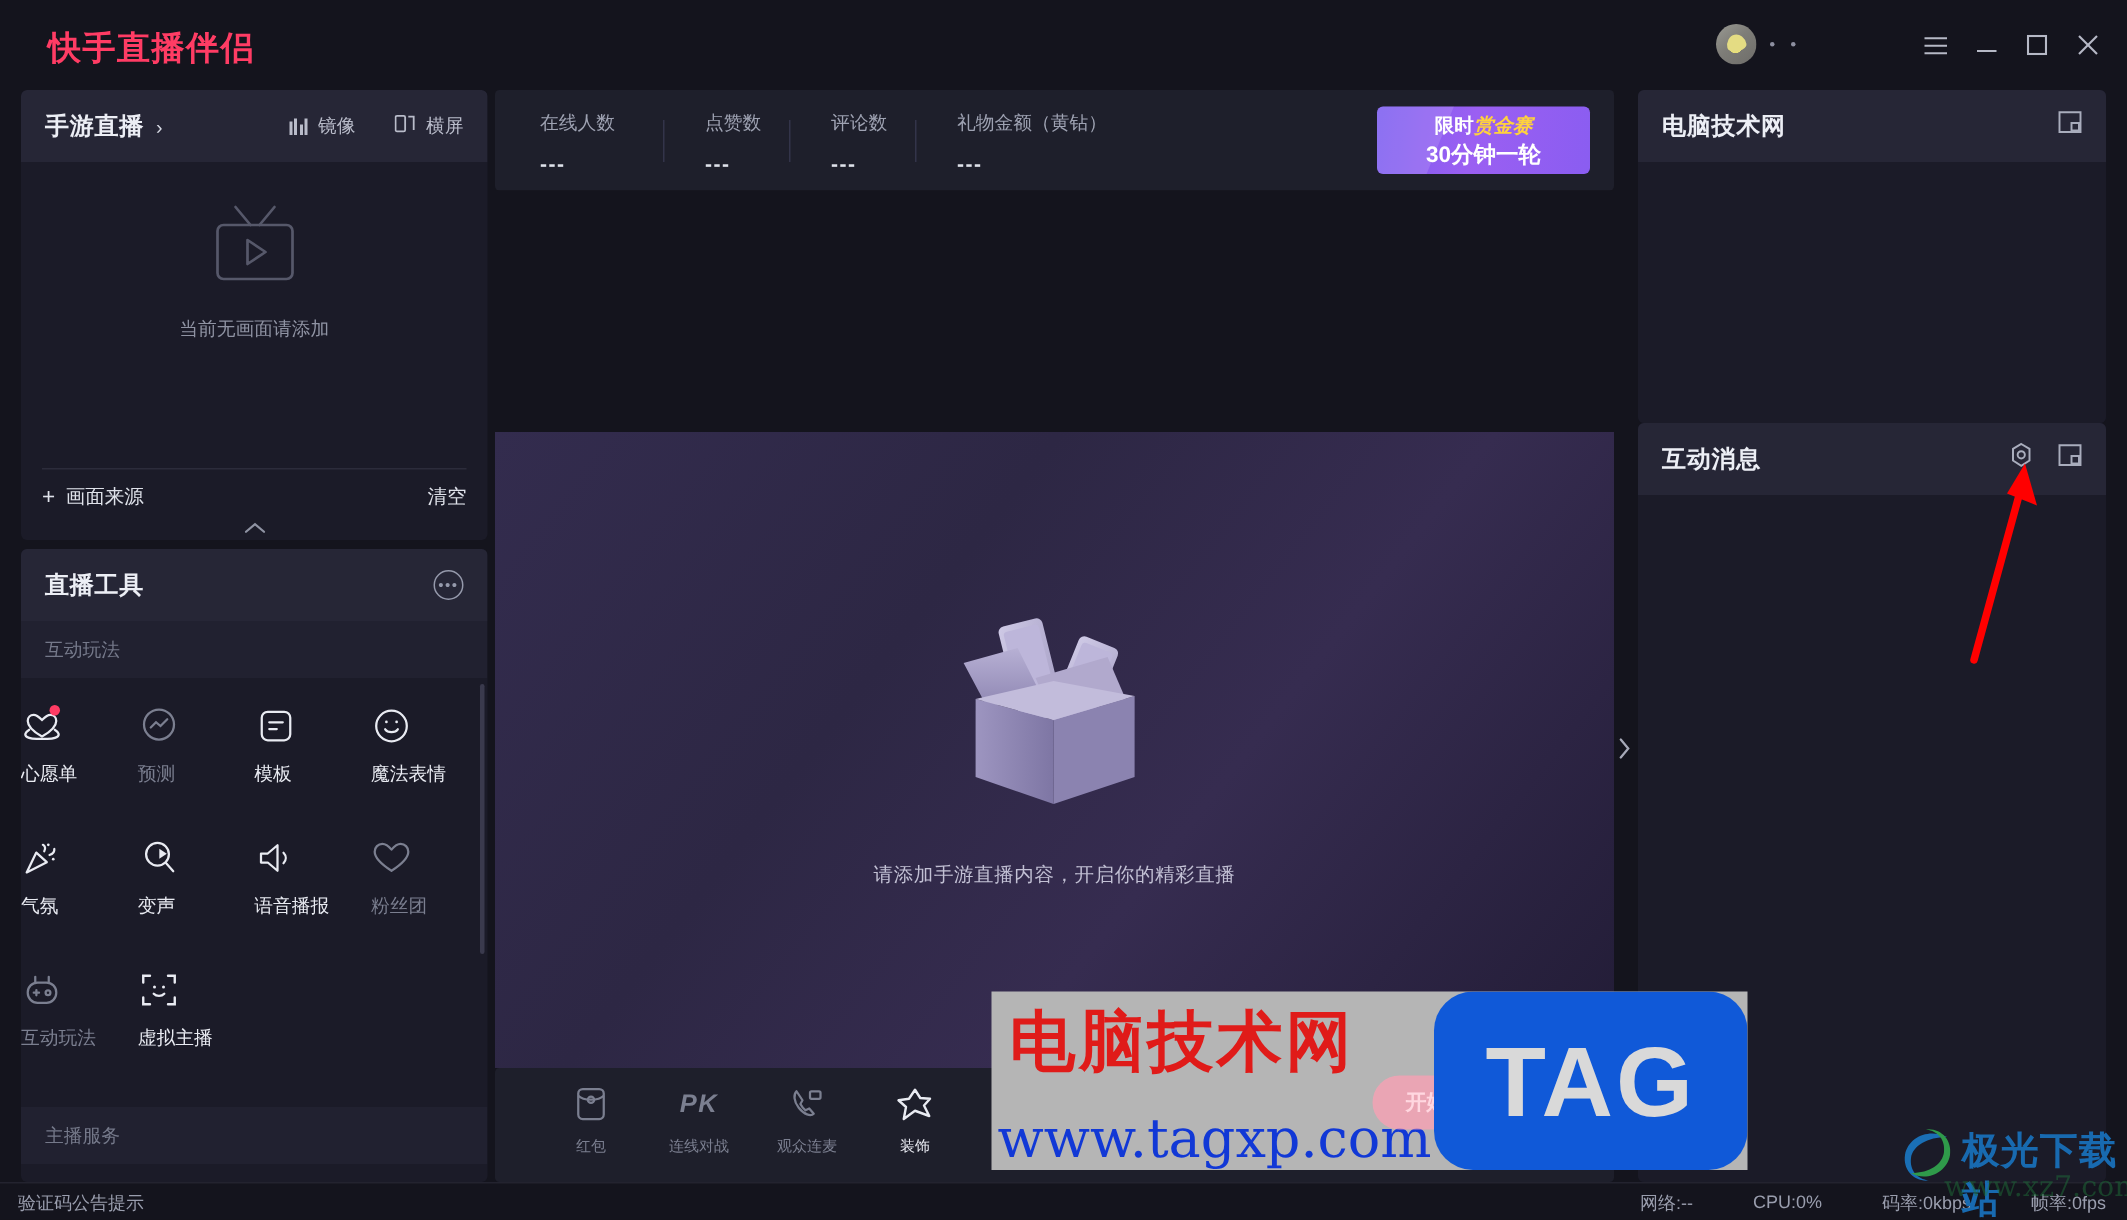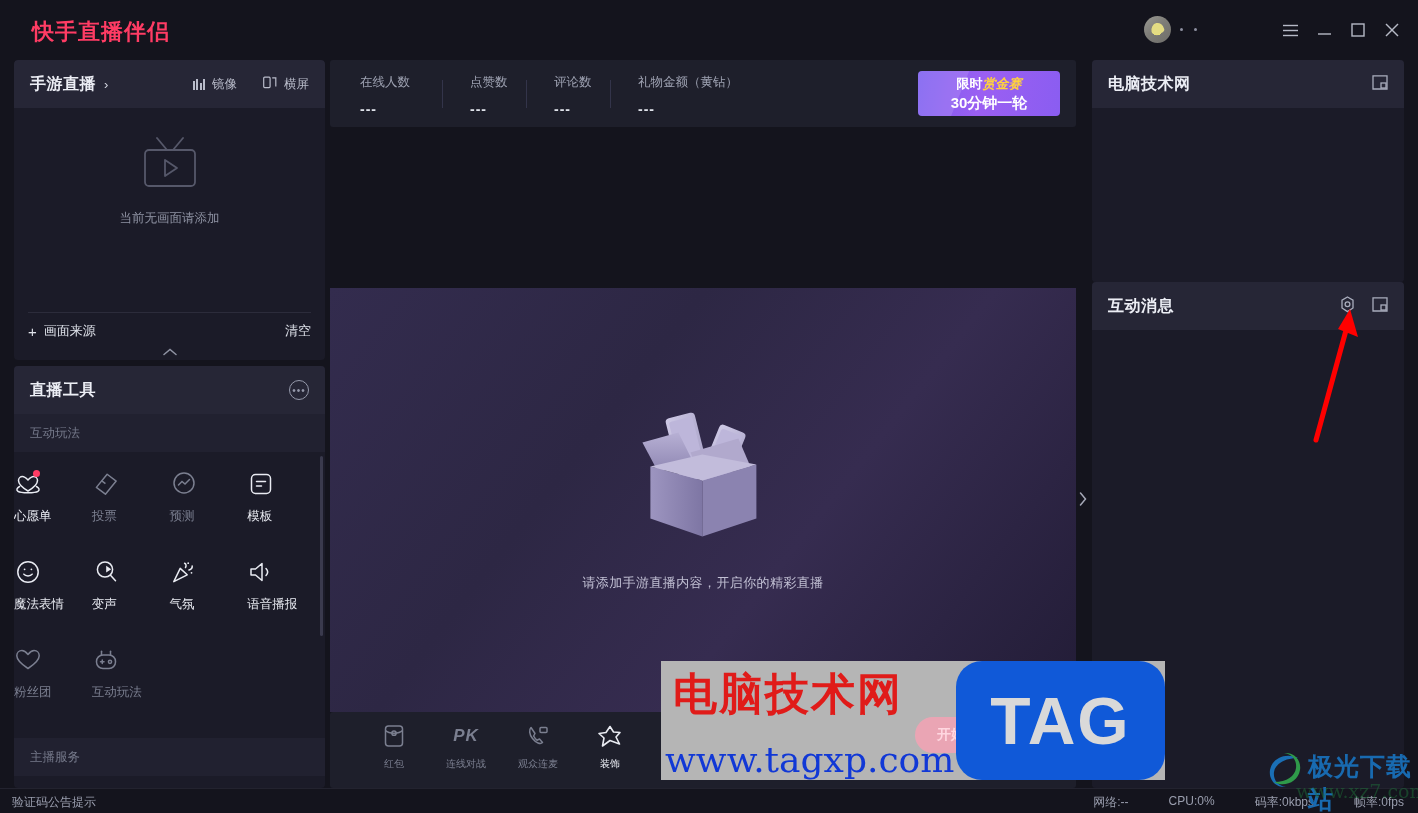--- a/index.html
+++ b/index.html
@@ -321,31 +321,20 @@
                   <g fill="none" stroke="currentColor" stroke-width="1.5" stroke-linecap="round">
                 <path d="M13 18 C6 14 3.5 10.5 3.5 7.6 C3.5 5.2 5.3 3.6 7.4 3.6 C9.2 3.6 10.6 4.6 13 7 C15.4 4.6 16.8 3.6 18.6 3.6 C20.7 3.6 22.5 5.2 22.5 7.6 C22.5 10.5 20 14 13 18 Z"></path>
                 <path d="M4.5 13.5 C1.8 15.2 1 17 3 18.3 C5.8 20.1 20.2 20.1 23 18.3 C25 17 24.2 15.2 21.5 13.5"></path>
               </g>
                 </svg>
               <span class="reddot"></span>
             </span>
             <span class="tool-lab">心愿单</span>
           </div>
 
-          <div class="tool-item off">
-            <span class="tool-ico">
-              <svg width="26" height="24" viewBox="0 0 26 24">
-                  <g fill="none" stroke="currentColor" stroke-width="1.5" stroke-linejoin="round">
-                <path d="M15.5 2.5 L23.5 10.5 L11 22 L3 14 Z" transform="rotate(-8 13 12)"></path>
-                <path d="M9 8 L12.5 11.5" transform="rotate(-8 13 12)"></path>
-              </g>
-                </svg>
-            </span>
-            <span class="tool-lab">投票</span>
-          </div>
 
           <div class="tool-item off">
             <span class="tool-ico">
               <svg width="26" height="26" viewBox="0 0 26 26">
                   <g fill="none" stroke="currentColor" stroke-width="1.5" stroke-linecap="round">
                 <circle cx="13" cy="12" r="10"></circle>
                 <path d="M7.5 14 L11 10.5 L14 13 L18.5 8.5"></path>
               </g>
                 </svg>
             </span>
@@ -370,48 +359,48 @@
               <svg width="26" height="26" viewBox="0 0 26 26">
                   <g fill="none" stroke="currentColor" stroke-width="1.5" stroke-linecap="round">
                 <circle cx="13" cy="13" r="10.2"></circle>
                 <circle cx="9.6" cy="10.3" r="0.9" fill="currentColor" stroke="none"></circle>
                 <circle cx="16.4" cy="10.3" r="0.9" fill="currentColor" stroke="none"></circle>
                 <path d="M8.8 15.2 C10.4 17.6 15.6 17.6 17.2 15.2"></path>
               </g>
                 </svg>
             </span>
             <span class="tool-lab">魔法表情</span>
-          </div>
-
-          <div class="tool-item on">
-            <span class="tool-ico">
-              <svg width="26" height="26" viewBox="0 0 26 26">
-                  <g fill="none" stroke="currentColor" stroke-width="1.5" stroke-linecap="round">
-                <circle cx="12" cy="10.5" r="7.6"></circle>
-                <path d="M17.5 16.2 L22.5 21.8"></path>
-                <path d="M13.2 6.8 L13.2 13.5 L18.2 10.2 Z" fill="currentColor" stroke="none"></path>
-              </g>
-                </svg>
-            </span>
-            <span class="tool-lab">变声</span>
           </div>
 
           <div class="tool-item on">
             <span class="tool-ico">
               <svg width="26" height="26" viewBox="0 0 26 26">
                   <g fill="none" stroke="currentColor" stroke-width="1.5" stroke-linecap="round" stroke-linejoin="round">
                 <path d="M2.8 22.6 L9.2 9.4 L16.2 15.8 Z"></path>
                 <path d="M14.5 8.5 C15.6 6.6 15 4.8 13.6 4.2"></path>
                 <path d="M18 11 C20 10.4 21.4 8.8 21.2 7"></path>
                 <circle cx="20.5" cy="13.8" r="0.9" fill="currentColor" stroke="none"></circle>
                 <circle cx="17.2" cy="4.2" r="0.9" fill="currentColor" stroke="none"></circle>
               </g>
                 </svg>
             </span>
             <span class="tool-lab">气氛</span>
+          </div>
+
+          <div class="tool-item on">
+            <span class="tool-ico">
+              <svg width="26" height="26" viewBox="0 0 26 26">
+                  <g fill="none" stroke="currentColor" stroke-width="1.5" stroke-linecap="round">
+                <circle cx="12" cy="10.5" r="7.6"></circle>
+                <path d="M17.5 16.2 L22.5 21.8"></path>
+                <path d="M13.2 6.8 L13.2 13.5 L18.2 10.2 Z" fill="currentColor" stroke="none"></path>
+              </g>
+                </svg>
+            </span>
+            <span class="tool-lab">变声</span>
           </div>
 
           <div class="tool-item on">
             <span class="tool-ico">
               <svg width="26" height="24" viewBox="0 0 26 24">
                   <g fill="none" stroke="currentColor" stroke-width="1.5" stroke-linejoin="round" stroke-linecap="round">
                 <path d="M3 9 L7.5 9 L14 3.5 L14 20.5 L7.5 15 L3 15 Z"></path>
                 <path d="M18 8.5 C20 10.6 20 13.4 18 15.5"></path>
               </g>
                 </svg>
@@ -437,20 +426,36 @@
                     <path d="M17.5 7 L17.5 3.2"></path>
                 <line x1="7.5" y1="13.8" x2="11" y2="13.8"></line>
                     <line x1="9.25" y1="12" x2="9.25" y2="15.5"></line>
                 <circle cx="17" cy="13.8" r="1.6"></circle>
               </g>
                 </svg>
             </span>
             <span class="tool-lab">互动玩法</span>
           </div>
 
+          <div class="tool-item on">
+            <span class="tool-ico">
+              <svg width="26" height="26" viewBox="0 0 26 26">
+                  <g fill="none" stroke="currentColor" stroke-width="1.6" stroke-linecap="round">
+                <path d="M2.5 8 L2.5 3.5 L7 3.5"></path>
+                    <path d="M19 3.5 L23.5 3.5 L23.5 8"></path>
+                <path d="M23.5 18 L23.5 22.5 L19 22.5"></path>
+                    <path d="M7 22.5 L2.5 22.5 L2.5 18"></path>
+                <circle cx="10" cy="11" r="1" fill="currentColor" stroke="none"></circle>
+                <circle cx="16" cy="11" r="1" fill="currentColor" stroke="none"></circle>
+                <path d="M9.5 15.5 C11.3 17.4 14.7 17.4 16.5 15.5"></path>
+              </g>
+                </svg>
+            </span>
+            <span class="tool-lab">虚拟主播</span>
+          </div>
         </div>
 
         <div class="group-head">主播服务</div>
 
         <div class="tool-grid" style="padding-top:14px;">
           
           
         </div>
 
         <div class="tools-scrollbar"></div>

